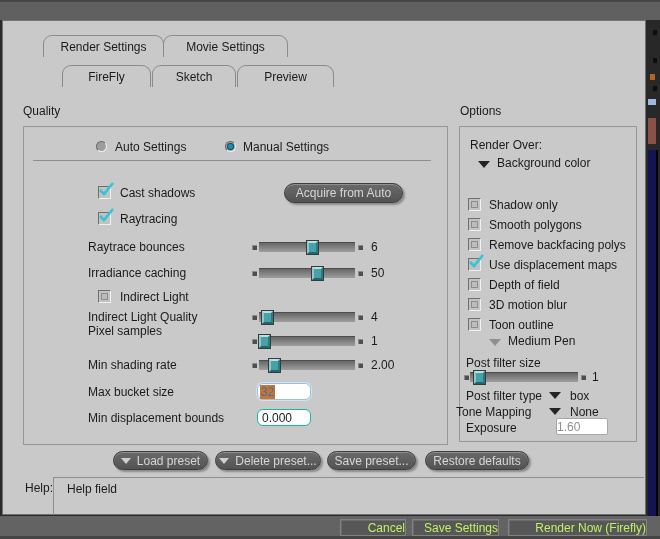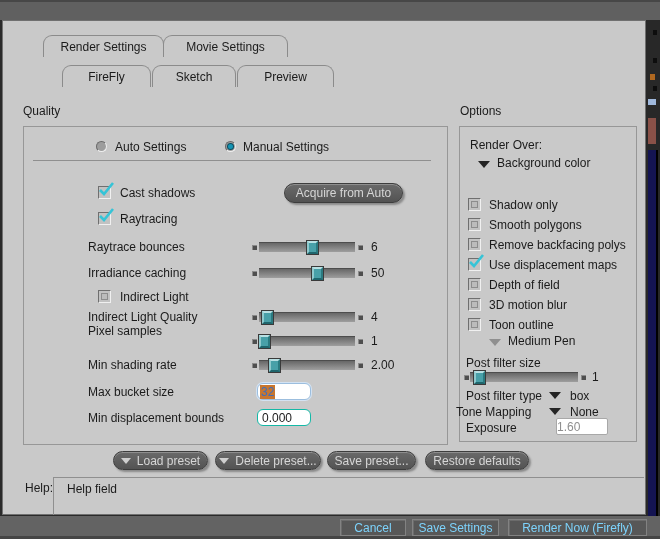--- a/index.html
+++ b/index.html
@@ -38,21 +38,21 @@
   
   .dda{position:absolute;width:0;height:0;border-left:6px solid transparent;border-right:6px solid transparent;border-top:7px solid #242424;}
   .dda.dim{border-top-color:#8f8f8f;}
   .dda.sm{border-left-width:5px;border-right-width:5px;border-top-width:6px;border-top-color:#cfcfcf;}
   
   .dbtn{position:absolute;background:linear-gradient(#6a6a6a,#535353);border:1px solid #3d3d3d;border-radius:10px;
         color:#d6d6d6;display:flex;align-items:center;justify-content:center;gap:6px;box-sizing:border-box;
         box-shadow:inset 0 1px 0 rgba(255,255,255,.25), 2px 2px 2px rgba(60,60,60,.45);font-size:12px;cursor:default;}
   .dbtn .dda.sm{position:static;}
   
-  .fbtn{position:absolute;background:#575757;border:1px solid #828282;color:#7dd3fc;display:flex;align-items:center;justify-content:center;
+  .fbtn{position:absolute;background:#575757;border:1px solid #828282;color:#bef264;display:flex;align-items:center;justify-content:flex-end;
         box-sizing:border-box;box-shadow:inset 1px 1px 0 rgba(255,255,255,.12);font-size:12px;cursor:default;}
   
   .tinput{position:absolute;background:#ffffff;box-sizing:border-box;display:flex;align-items:center;border-radius:6px;}
   .tinput.focus{border:1px solid #9cbede;box-shadow:0 0 0 1px #d3e2f2;}
   .tinput.plain{border:1px solid #14b8a6;padding-left:4px;}
   .tinput.dim{border:1px solid #a8a8a8;border-radius:2px;color:#8f8f8f;}
   .selhl{background:#c8762e;color:#3d6fbd;padding:0 1px;margin-left:2px;}
   .sep{position:absolute;height:1px;background:#8f8f8f;}
   .helpbox{position:absolute;border-top:1px solid #8f8f8f;border-left:1px solid #8f8f8f;box-sizing:border-box;}
   .link{cursor:default;}

